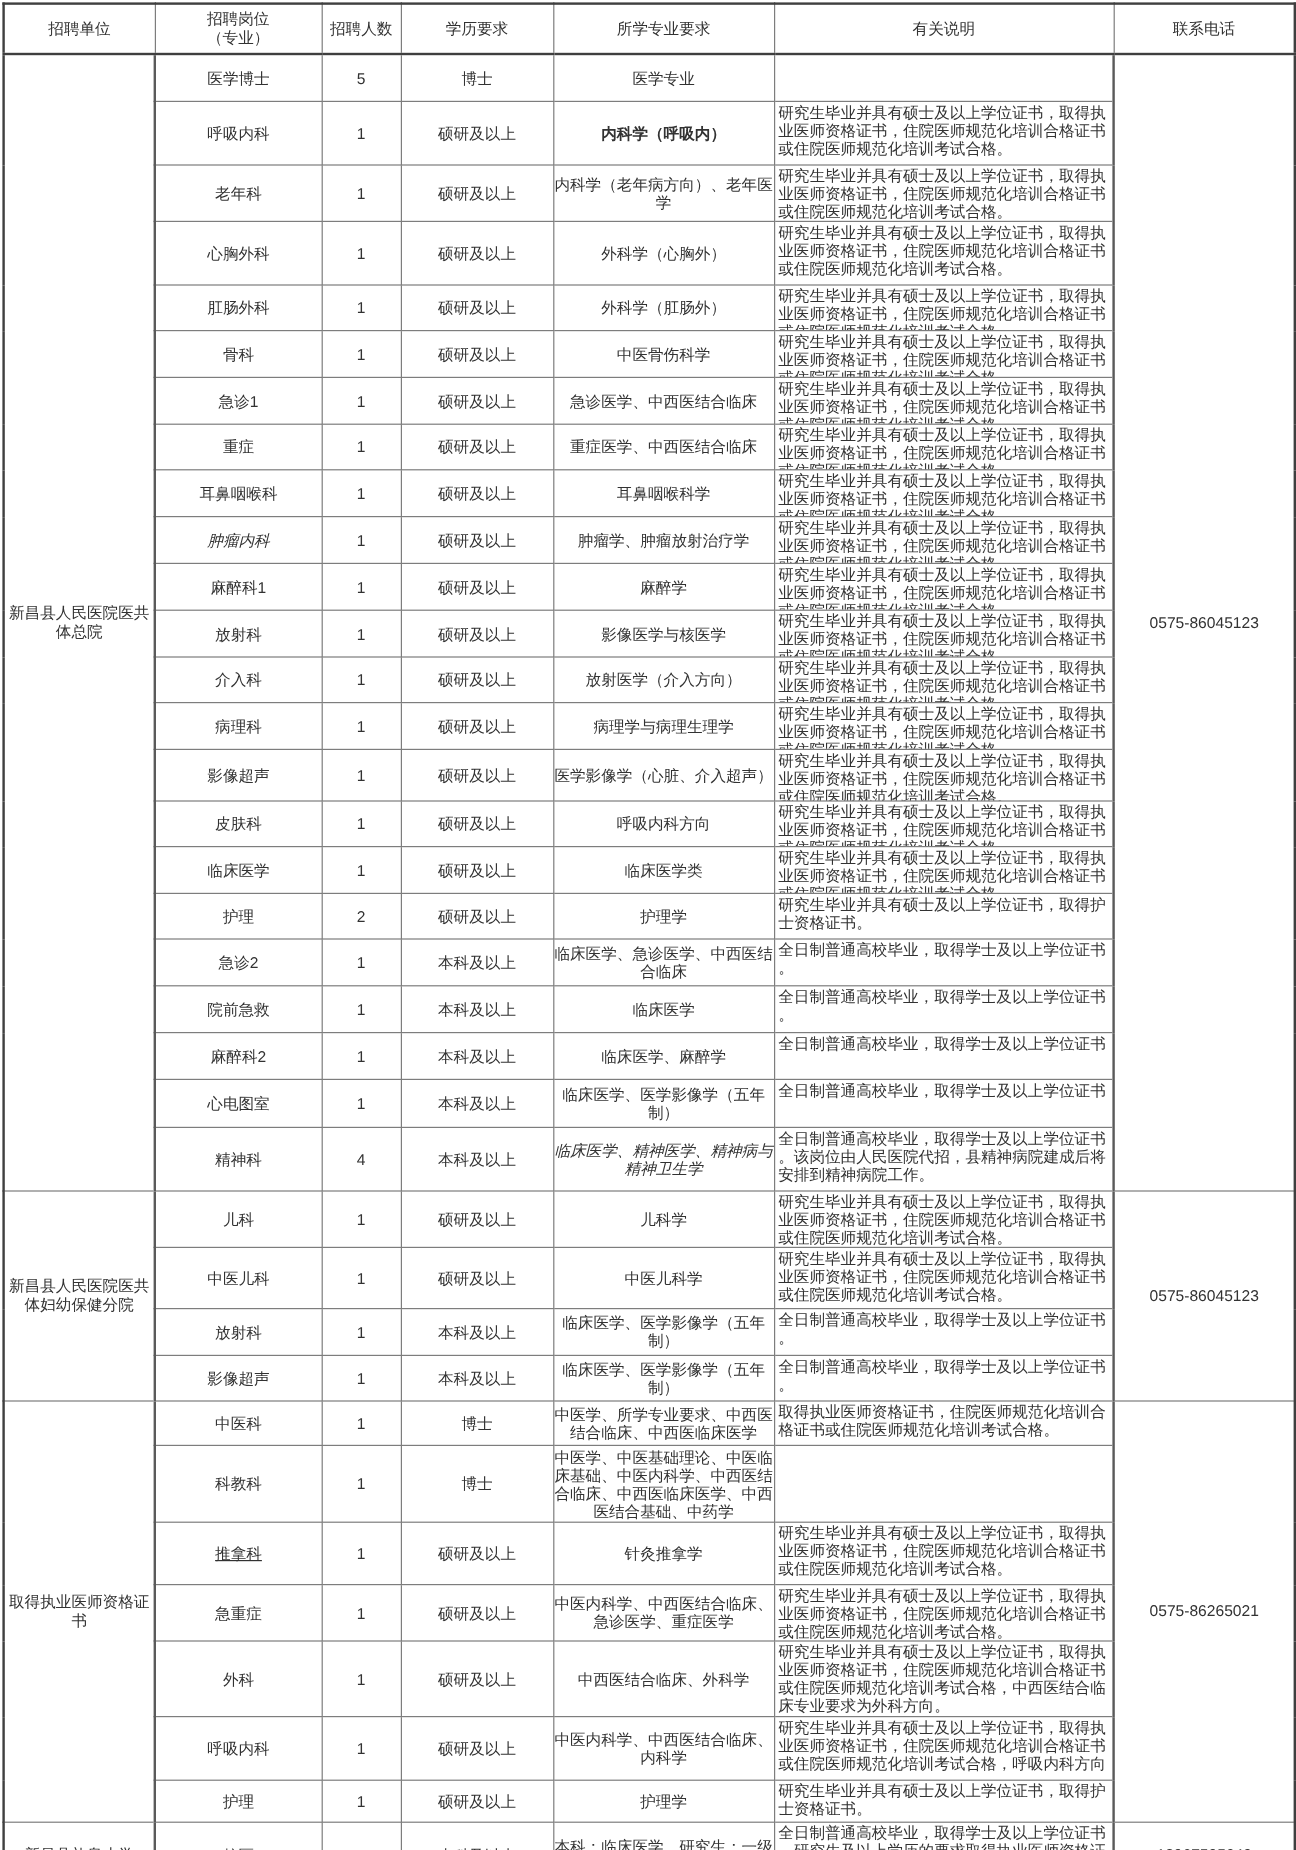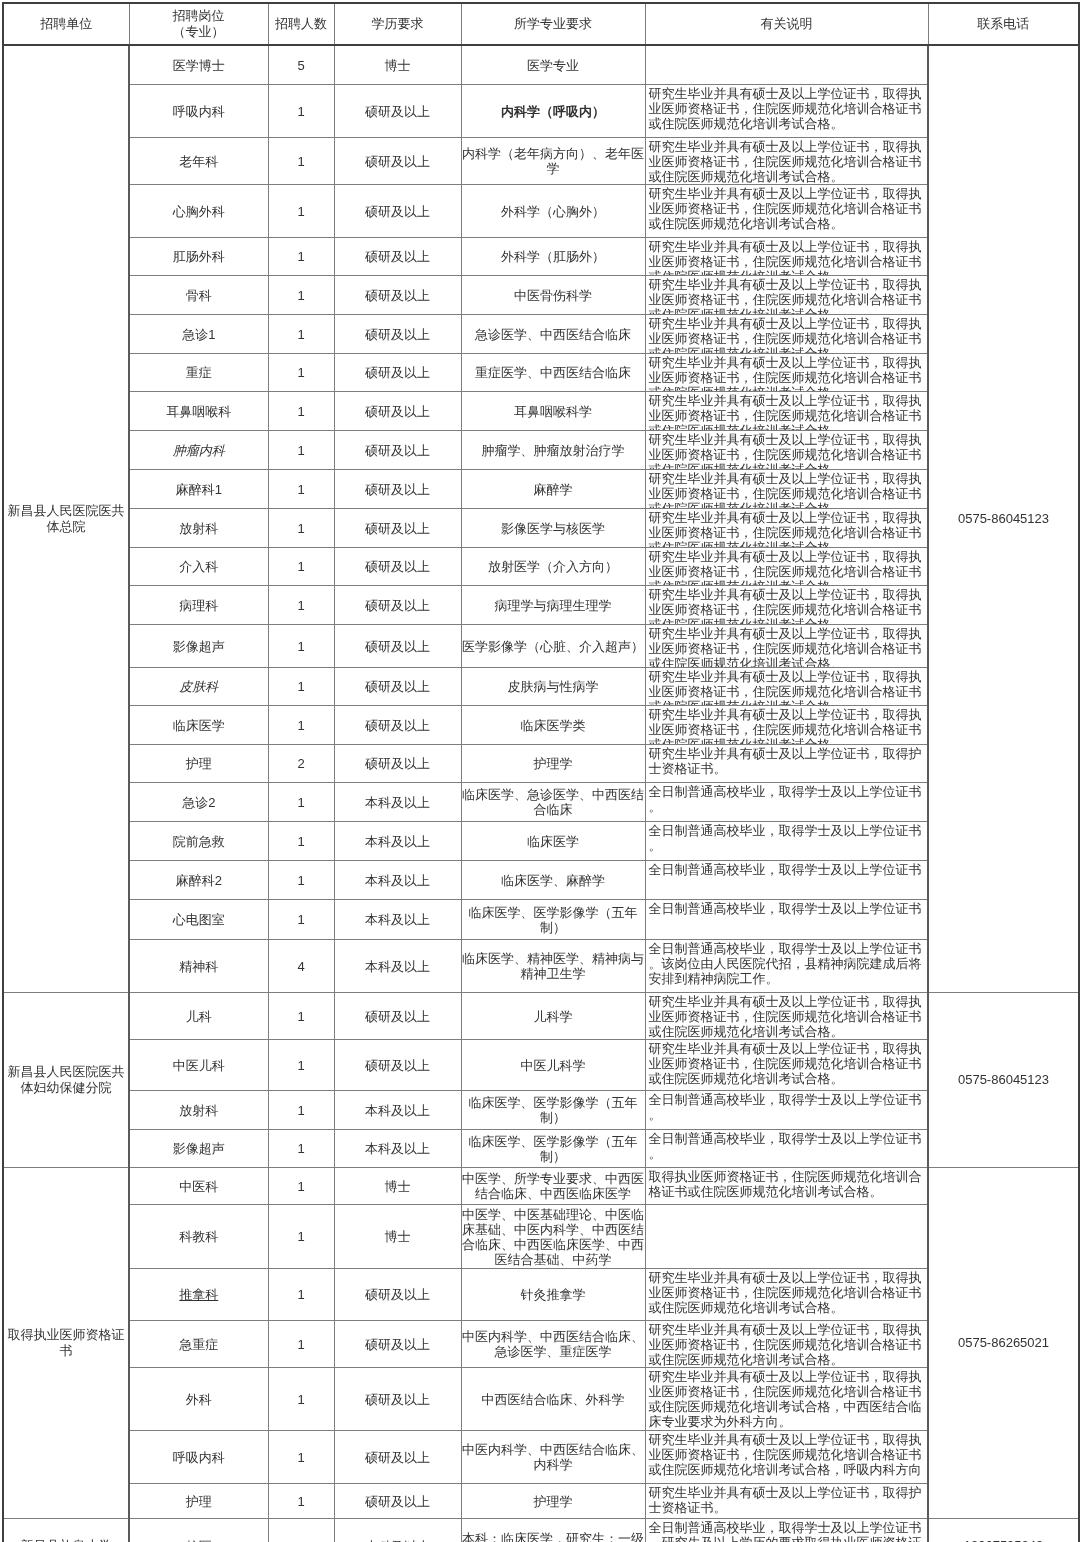--- a/index.html
+++ b/index.html
@@ -362,30 +362,30 @@
         </td>
         <td class="col-major">
           <div class="cw center" style="height: 42px;">医学影像学（心脏、介入超声）</div>
         </td>
         <td class="col-note">
           <div class="cw note" style="height: 42px;">研究生毕业并具有硕士及以上学位证书，取得执业医师资格证书，住院医师规范化培训合格证书或住院医师规范化培训考试合格。</div>
         </td>
       </tr>
       <tr>
         <td class="col-post">
-          <div class="cw center" style="height: 37px; font-style: italic;">皮肤科</div>
+          <div class="cw center" style="height: 37px;">皮肤科</div>
         </td>
         <td class="col-count">
           <div class="cw center" style="height: 37px;">1</div>
         </td>
         <td class="col-edu">
           <div class="cw center" style="height: 37px;">硕研及以上</div>
         </td>
         <td class="col-major">
-          <div class="cw center" style="height: 37px;">皮肤病与性病学</div>
+          <div class="cw center" style="height: 37px;">呼吸内科方向</div>
         </td>
         <td class="col-note">
           <div class="cw note" style="height: 37px;">研究生毕业并具有硕士及以上学位证书，取得执业医师资格证书，住院医师规范化培训合格证书或住院医师规范化培训考试合格。</div>
         </td>
       </tr>
       <tr>
         <td class="col-post">
           <div class="cw center" style="height: 38px;">临床医学</div>
         </td>
         <td class="col-count">
@@ -490,21 +490,21 @@
         <td class="col-post">
           <div class="cw center" style="height: 52px;">精神科</div>
         </td>
         <td class="col-count">
           <div class="cw center" style="height: 52px;">4</div>
         </td>
         <td class="col-edu">
           <div class="cw center" style="height: 52px;">本科及以上</div>
         </td>
         <td class="col-major">
-          <div class="cw center" style="height: 52px;">临床医学、精神医学、精神病与精神卫生学</div>
+          <div class="cw center" style="height: 52px; font-style: italic;">临床医学、精神医学、精神病与精神卫生学</div>
         </td>
         <td class="col-note">
           <div class="cw note" style="height: 52px;">全日制普通高校毕业，取得学士及以上学位证书。该岗位由人民医院代招，县精神病院建成后将安排到精神病院工作。</div>
         </td>
       </tr>
       <tr class="sec-start">
         <td class="col-unit" rowspan="4">
           <div class="unit-text">新昌县人民医院医共体妇幼保健分院</div>
         </td>
         <td class="col-post">

